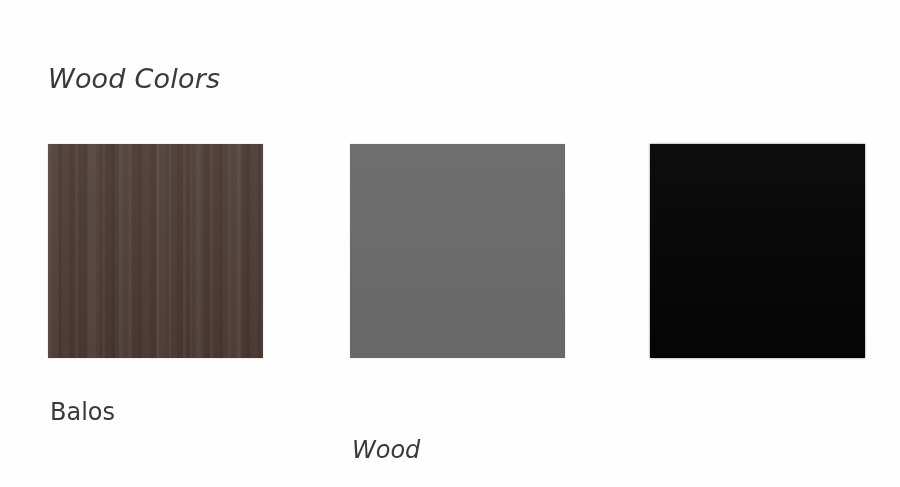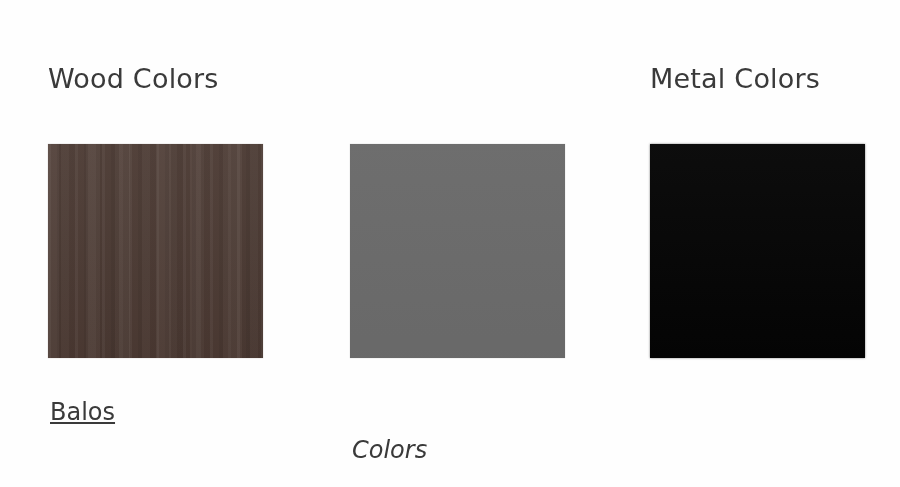--- a/index.html
+++ b/index.html
@@ -29,20 +29,21 @@
 
   .group-wood    { left: 48px;  width: 240px; }
   .group-leather { left: 350px; width: 240px; }
   .group-metal   { left: 650px; width: 240px; }
 
   .group-title {
     position: absolute;
     top: 63px;
     left: 0;
     font-size: 27px;
+    font-style: italic;
     font-weight: 400;
     color: #3a3a3a;
     letter-spacing: 0.2px;
     white-space: nowrap;
     line-height: 1.15;
   }
 
   .swatch {
     position: absolute;
     top: 144px;
@@ -96,37 +97,36 @@
 
   .swatch-label {
     position: absolute;
     left: 2px;
     font-size: 24px;
     color: #3a3a3a;
     white-space: nowrap;
     line-height: 1.15;
   }
 
-  .label-upright { font-style: normal; top: 399px; text-decoration: underline; }
+  .label-upright { font-style: normal; top: 399px; }
   .label-italic  { font-style: italic; top: 437px; }
 </style>
 </head>
 <body>
 
 <div class="board">
 
   <div class="swatch-group group-wood">
     <div class="group-title">Wood Colors</div>
     <div class="swatch swatch-wood"></div>
     <div class="swatch-label label-upright">Balos</div>
   </div>
 
   <div class="swatch-group group-leather">
     <div class="swatch swatch-leather"></div>
-    <div class="swatch-label label-italic">Colors</div>
+    <div class="swatch-label label-italic">Wood</div>
   </div>
 
   <div class="swatch-group group-metal">
-    <div class="group-title">Metal Colors</div>
     <div class="swatch swatch-metal"></div>
   </div>
 
 </div>
 
 </body></html>

